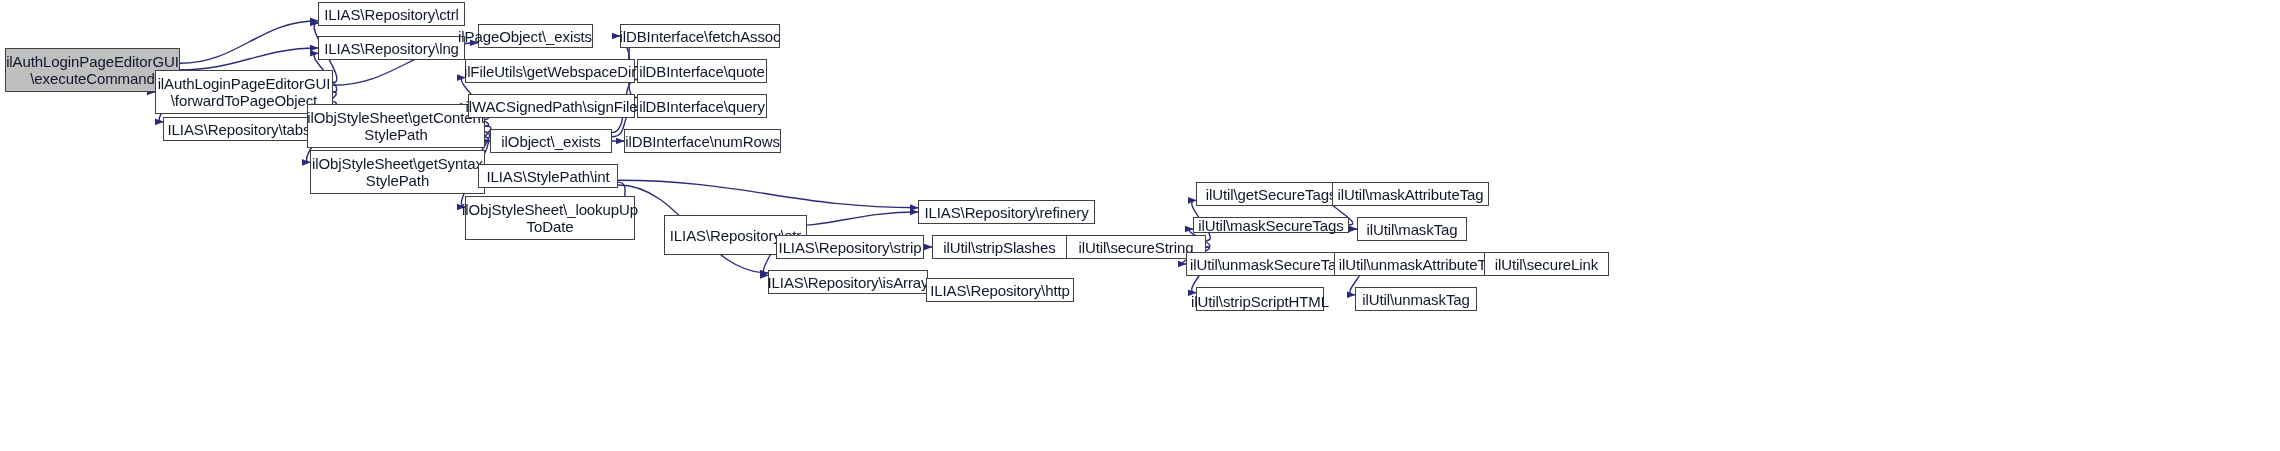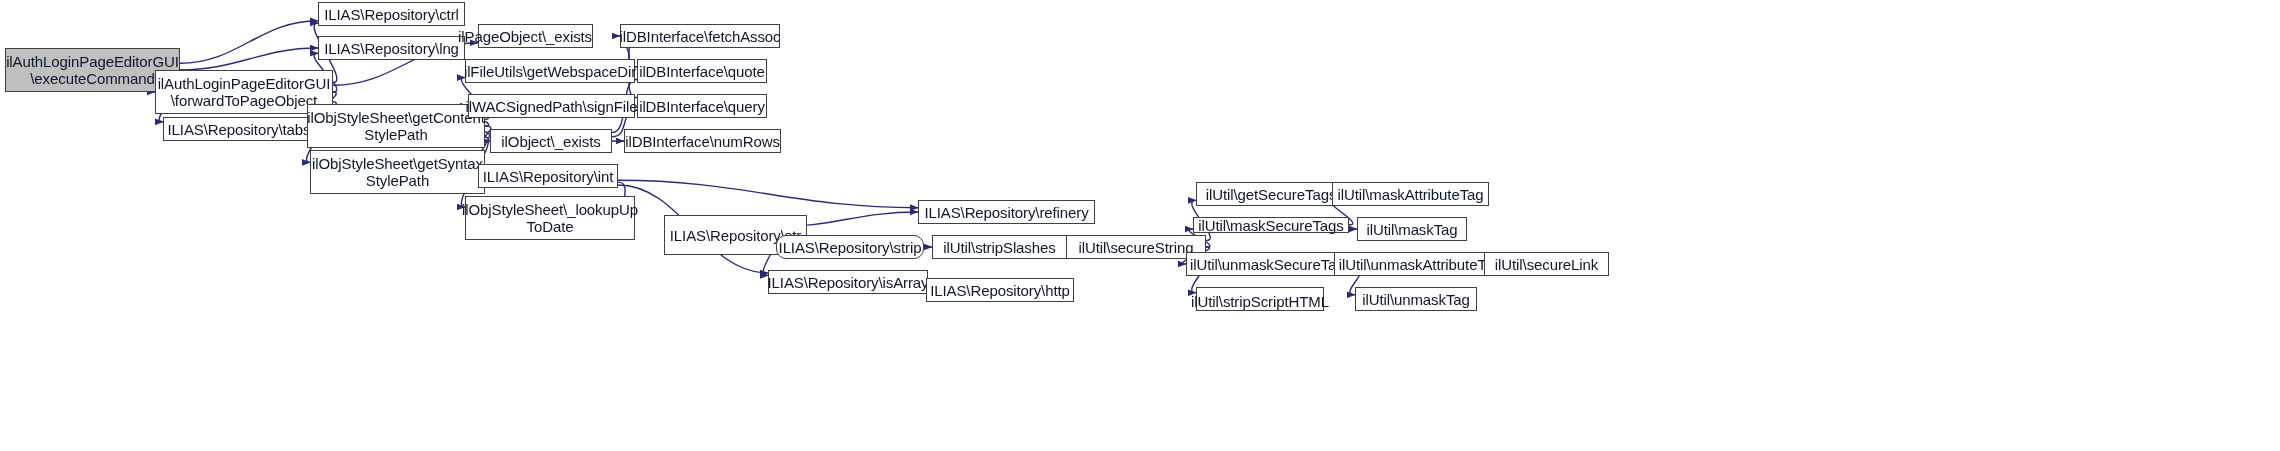--- a/index.html
+++ b/index.html
@@ -111,27 +111,27 @@
       <div class="node two-line" style="left: 307px; top: 104px; width: 178px; height: 44px;"><span>ilObjStyleSheet\getContent
 StylePath</span></div>
       <div class="node two-line" style="left: 310px; top: 150px; width: 175px; height: 44px;"><span>ilObjStyleSheet\getSyntax
 StylePath</span></div>
       <div class="node two-line" style="left: 465px; top: 196px; width: 170px; height: 44px;"><span>ilObjStyleSheet\_lookupUp
 ToDate</span></div>
       <div class="node" style="left: 478px; top: 24px; width: 115px; height: 24px; justify-content: flex-end;"><span>ilPageObject\_exists</span></div>
       <div class="node" style="left: 465px; top: 59px; width: 170px; height: 24px;"><span>ilFileUtils\getWebspaceDir</span></div>
       <div class="node" style="left: 468px; top: 94px; width: 167px; height: 24px;"><span>ilWACSignedPath\signFile</span></div>
       <div class="node" style="left: 490px; top: 129px; width: 122px; height: 24px;"><span>ilObject\_exists</span></div>
-      <div class="node" style="left: 478px; top: 164px; width: 140px; height: 24px;"><span>ILIAS\Repository\int</span></div>
+      <div class="node" style="left: 478px; top: 164px; width: 140px; height: 24px;"><span>ILIAS\StylePath\int</span></div>
       <div class="node" style="left: 620px; top: 24px; width: 160px; height: 24px;"><span>ilDBInterface\fetchAssoc</span></div>
       <div class="node" style="left: 637px; top: 59px; width: 130px; height: 24px; justify-content: center;"><span>ilDBInterface\quote</span></div>
       <div class="node" style="left: 637px; top: 94px; width: 130px; height: 24px;"><span>ilDBInterface\query</span></div>
       <div class="node" style="left: 624px; top: 129px; width: 157px; height: 24px;"><span>ilDBInterface\numRows</span></div>
       <div class="node" style="left: 632px; top: 215px; width: 143px; height: 40px; margin-left: 32px;"><span>ILIAS\Repository\str</span></div>
-      <div class="node" style="left: 776px; top: 235px; width: 148px; height: 24px; border-radius: 10px;"><span>ILIAS\Repository\strip</span></div>
+      <div class="node" style="left: 776px; top: 235px; width: 148px; height: 24px;"><span>ILIAS\Repository\strip</span></div>
       <div class="node" style="left: 768px; top: 270px; width: 160px; height: 24px;"><span>ILIAS\Repository\isArray</span></div>
       <div class="node" style="left: 918px; top: 200px; width: 177px; height: 24px;"><span>ILIAS\Repository\refinery</span></div>
       <div class="node" style="left: 932px; top: 235px; width: 135px; height: 24px;"><span>ilUtil\stripSlashes</span></div>
       <div class="node" style="left: 926px; top: 278px; width: 148px; height: 24px;"><span>ILIAS\Repository\http</span></div>
       <div class="node" style="left: 1066px; top: 235px; width: 140px; height: 24px;"><span>ilUtil\secureString</span></div>
       <div class="node" style="left: 1196px; top: 182px; width: 150px; height: 24px;"><span>ilUtil\getSecureTags</span></div>
       <div class="node" style="left: 1193px; top: 217px; width: 156px; height: 16px;"><span>ilUtil\maskSecureTags</span></div>
       <div class="node" style="left: 1186px; top: 252px; width: 170px; height: 24px;"><span>ilUtil\unmaskSecureTags</span></div>
       <div class="node" style="left: 1196px; top: 287px; width: 128px; height: 24px; align-items: flex-end;"><span>ilUtil\stripScriptHTML</span></div>
       <div class="node" style="left: 1332px; top: 182px; width: 157px; height: 24px;"><span>ilUtil\maskAttributeTag</span></div>

